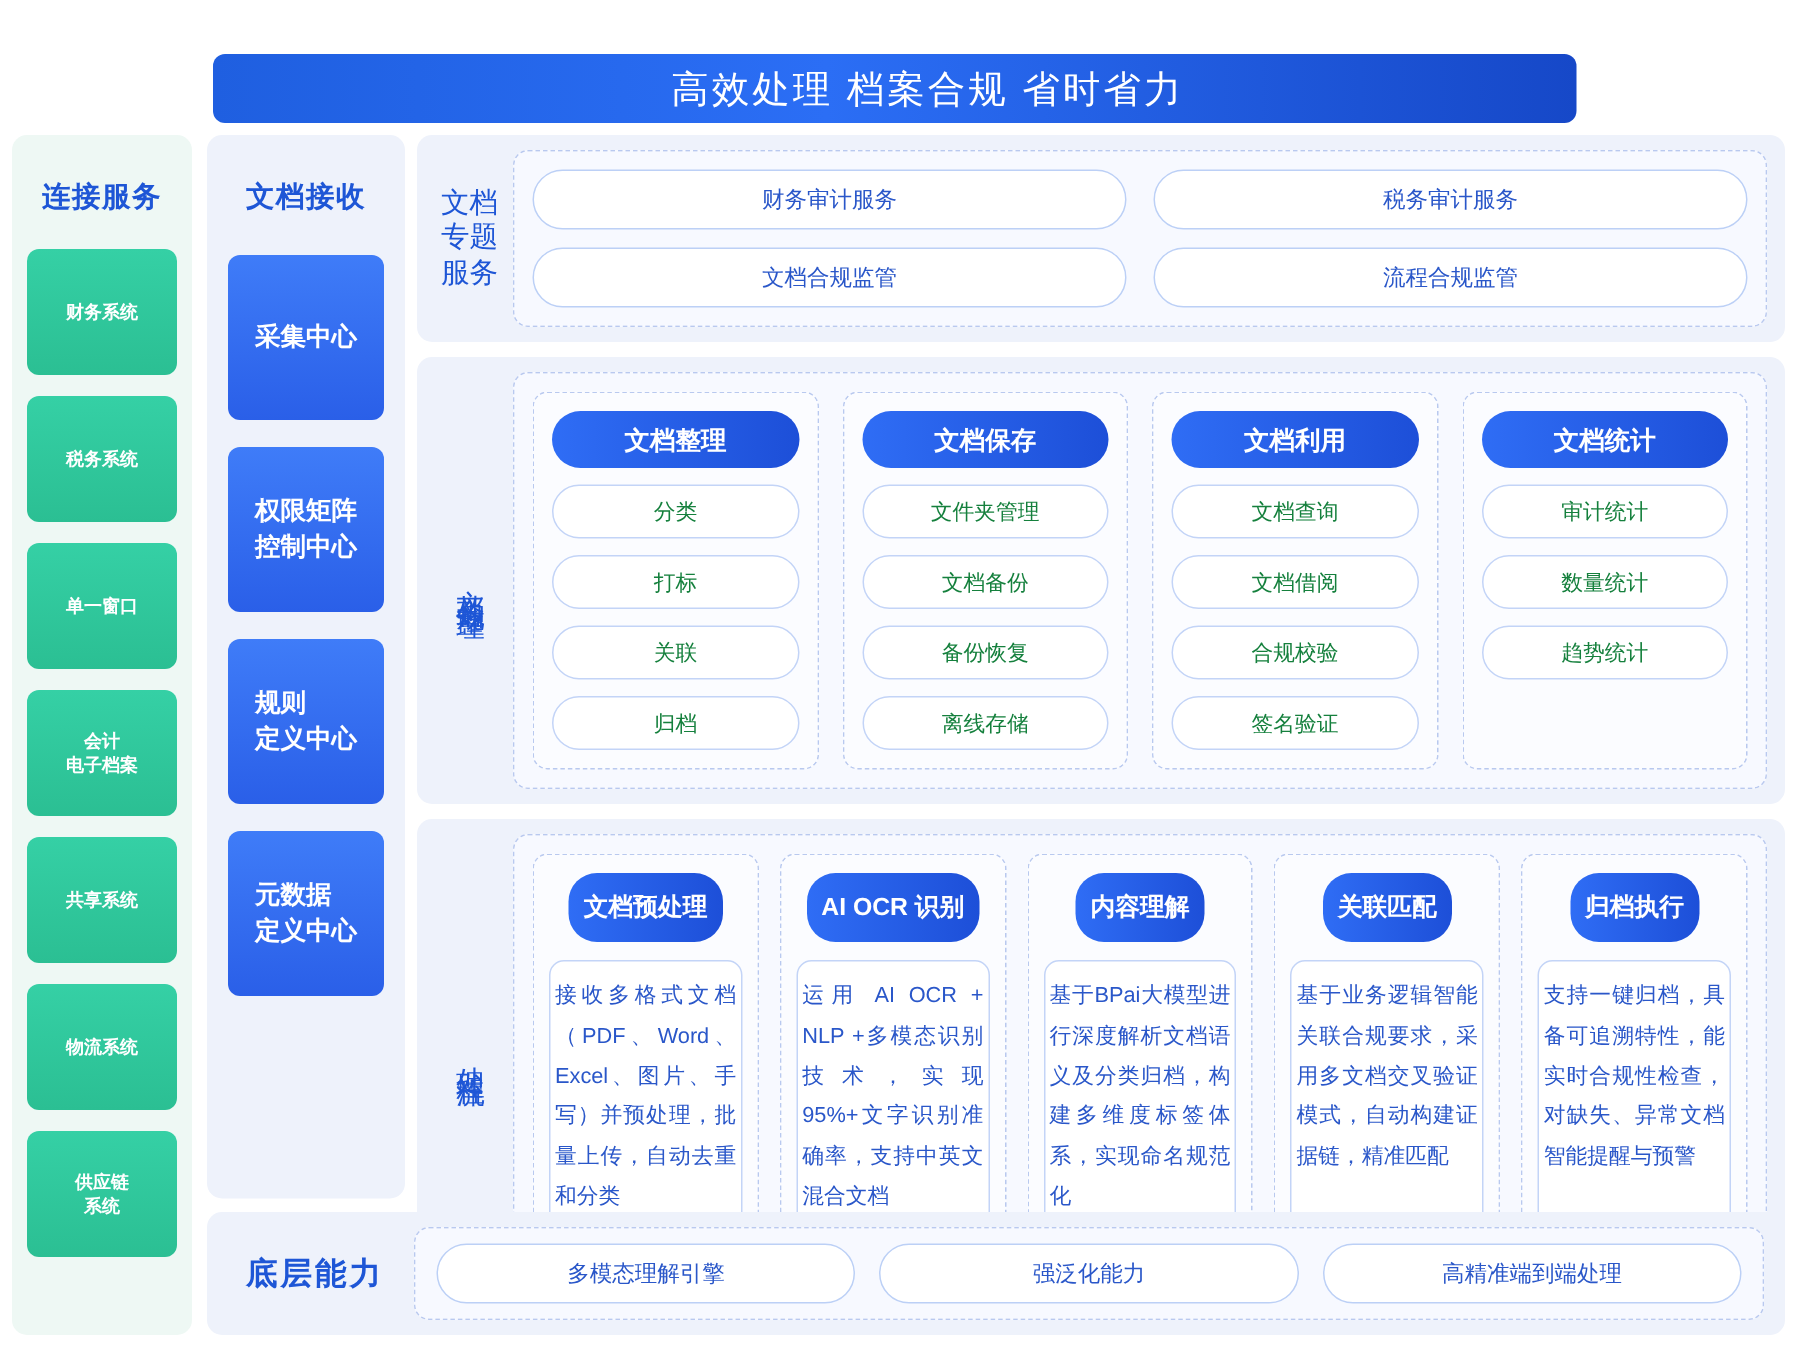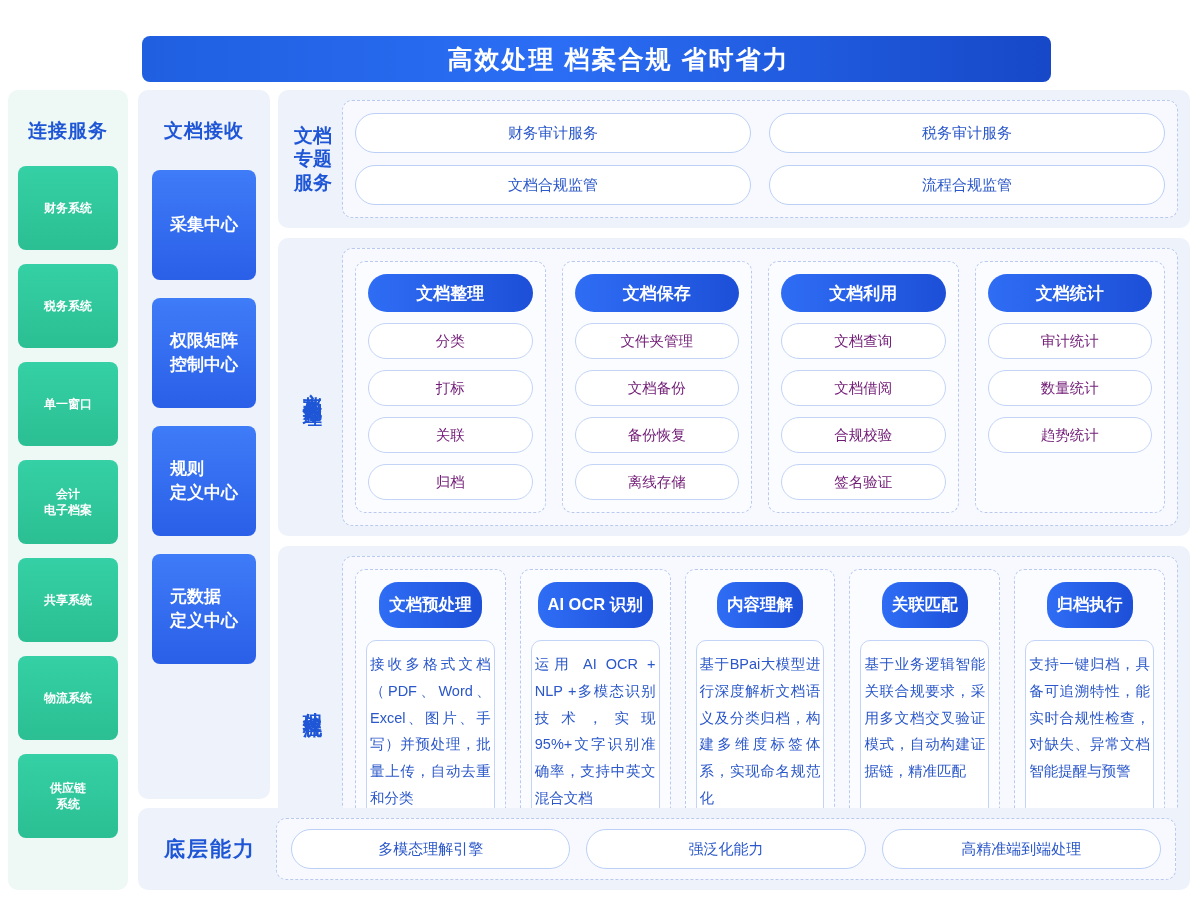--- a/index.html
+++ b/index.html
@@ -10,21 +10,21 @@
     overflow: hidden;
   }
   .page { position: relative; width: 1200px; height: 914px; }
 
   
   .banner {
     position: absolute; left: 142px; top: 36px; width: 909px; height: 46px;
     background: linear-gradient(90deg, #1f5fe0 0%, #2b6ef5 45%, #1648c8 100%);
     border-radius: 8px;
     display: flex; align-items: center; justify-content: center;
-    color: #fff; font-size: 25px; font-weight: bold; letter-spacing: 2px; padding-left: 44px;
+    color: #fff; font-size: 25px; font-weight: normal; letter-spacing: 2px; padding-left: 44px;
   }
 
   
   .left-col {
     position: absolute; left: 8px; top: 90px; width: 120px; height: 800px;
     background: #eef8f4; border-radius: 10px;
     padding: 14px 10px;
     display: flex; flex-direction: column; align-items: center;
   }
   .left-title {
@@ -63,21 +63,21 @@
 
   .panel {
     background: #eef2fb; border-radius: 10px;
     display: flex; align-items: stretch;
     margin-bottom: 10px;
     padding: 10px 12px 10px 6px;
   }
   .panel-label {
     width: 58px; flex: 0 0 58px;
     display: flex; align-items: center; justify-content: center;
-    color: #1e56d6; font-weight: bold; font-size: 19px;
+    color: #1e56d6; font-weight: normal; font-size: 19px;
     text-align: center; line-height: 1.22;
   }
   .panel-label.vert {
     writing-mode: vertical-rl; text-orientation: upright;
     letter-spacing: 3px;
   }
   .panel-body {
     flex: 1; border: 1.5px dashed #b9c9ef; border-radius: 10px;
     background: #f7f9ff; padding: 12px;
   }
@@ -99,21 +99,21 @@
   }
   .comp-head {
     width: 100%; height: 38px; border-radius: 20px;
     background: linear-gradient(90deg, #2f6df5 0%, #1d4fd8 100%);
     color: #fff; font-size: 17px; font-weight: bold;
     display: flex; align-items: center; justify-content: center;
     margin-bottom: 11px;
   }
   .comp-item {
     width: 100%; height: 36px; border-radius: 19px;
-    background: #fff; border: 1.5px solid #c3d4f7; color: #701a75; font-size: 14.5px;
+    background: #fff; border: 1.5px solid #c3d4f7; color: #15803d; font-size: 14.5px;
     display: flex; align-items: center; justify-content: center;
     margin-bottom: 11px;
   }
   .comp-item:last-child { margin-bottom: 0; }
 
   
   .flow-grid { display: grid; grid-template-columns: repeat(5, 1fr); gap: 14px; }
   .flow-col {
     border: 1.5px dashed #b9c9ef; border-radius: 10px; padding: 12px 10px;
     background: #fbfcff; display: flex; flex-direction: column; align-items: center;

